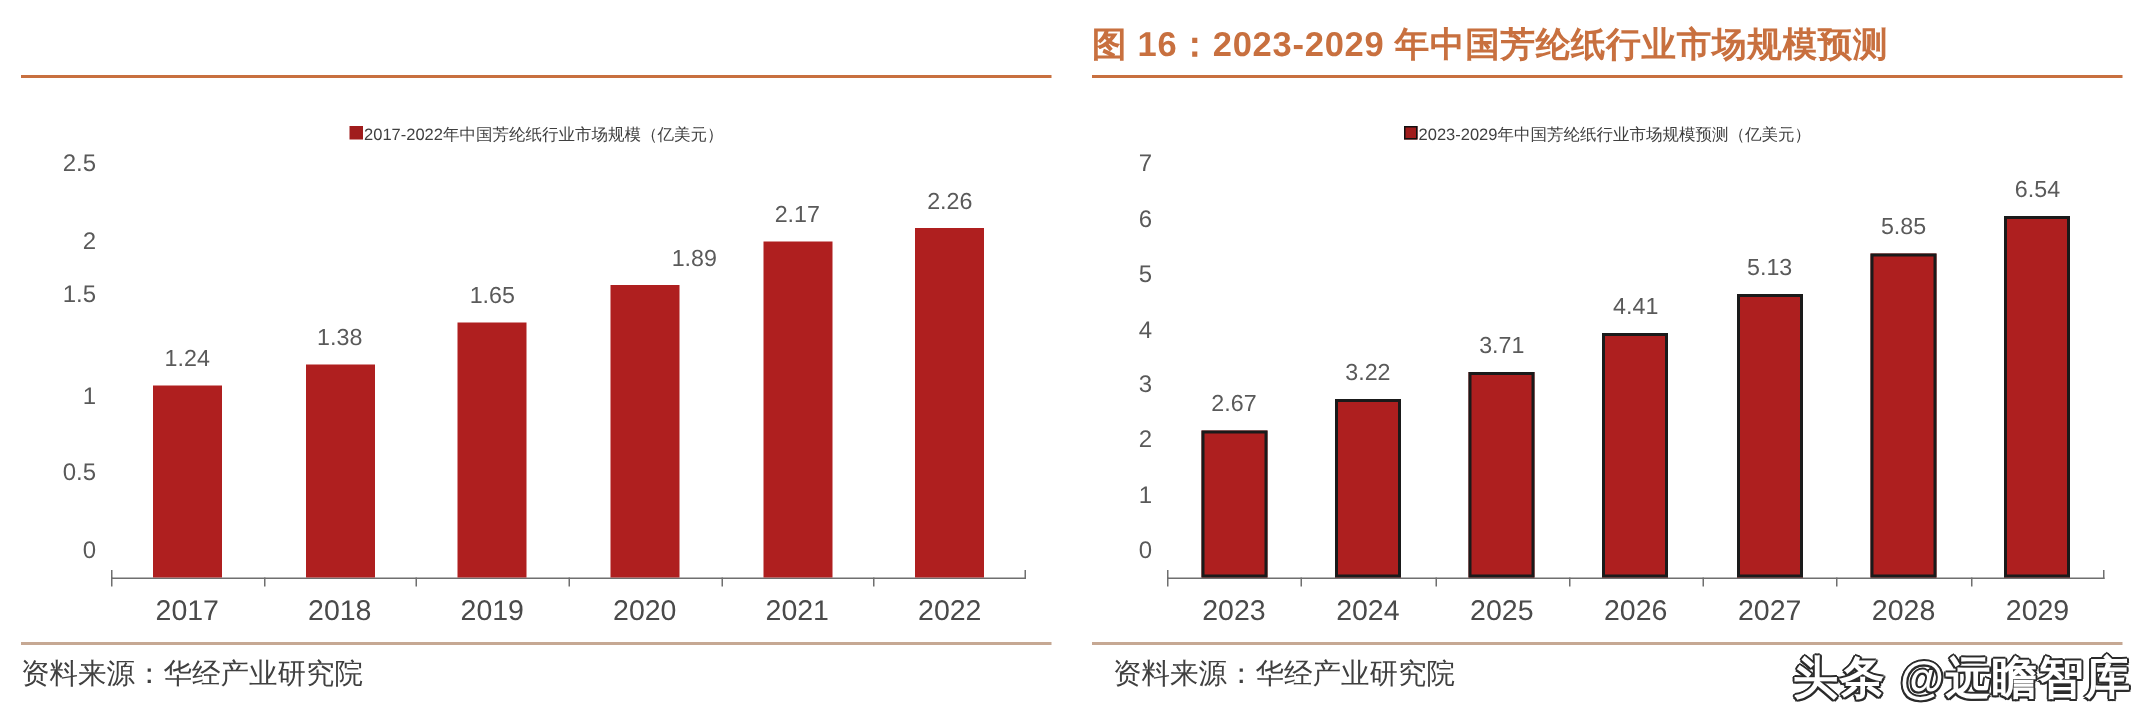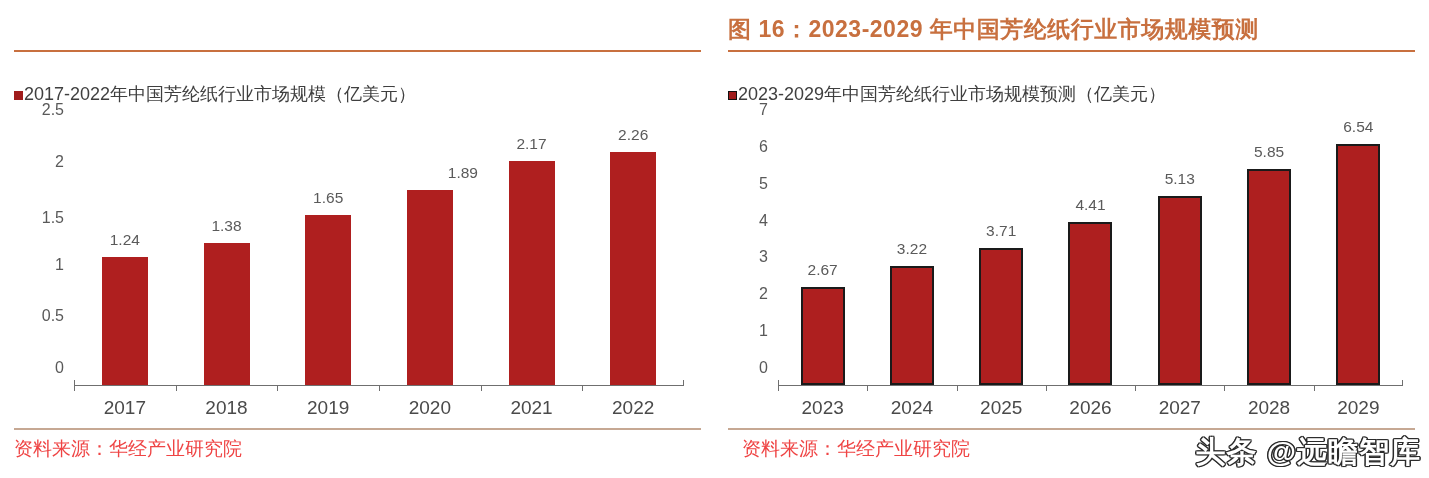--- a/index.html
+++ b/index.html
@@ -47,22 +47,22 @@
     height: 2px;
     background: #C8703F;
   }
 
   
   .legend {
     position: absolute;
     top: 82px;
     left: 0;
     width: 687px;
-    text-align: left;
-    font-size: 18px;
+    text-align: center;
+    font-size: 11px;
     color: #3f3f3f;
     white-space: nowrap;
   }
   .legend-swatch {
     display: inline-block;
     width: 9px;
     height: 9px;
     background: #A01C1C;
     vertical-align: baseline;
     margin-right: 1px;
@@ -172,21 +172,21 @@
     width: 687px;
     height: 2px;
     background: #C6A893;
   }
   .footer-src {
     position: absolute;
     left: 14px;
     top: 436px;
     font-family: Liberation Serif, serif;
     font-size: 19px;
-    color: #ef4444;
+    color: #404040;
     white-space: nowrap;
   }
 
   
   .watermark {
     position: absolute;
     right: 8px;
     top: 432px;
     font-size: 30px;
     font-weight: bold;
@@ -214,21 +214,21 @@
     </div>
 
     <div class="plot plot-left" id="plot-0">
       <div class="axis-line"></div>
       <div class="axis-cap left"></div>
       <div class="axis-cap right"></div>
       <div class="yticks" id="yticks-0">
           <div class="ytick" style="bottom: 0px;">0</div>
           <div class="ytick" style="bottom: 51.6px;">0.5</div>
           <div class="ytick" style="bottom: 103.2px;">1</div>
-          <div class="ytick" style="bottom: 150px;">1.5</div>
+          <div class="ytick" style="bottom: 171px;">1.5</div>
           <div class="ytick" style="bottom: 206.4px;">2</div>
           <div class="ytick" style="bottom: 258px;">2.5</div>
         </div>
       <div class="bars" id="bars-0">
           <div class="bar-slot">
             <div class="bar-value" style="bottom: 135.968px;">1.24</div>
             <div class="bar" style="height: 127.968px;"></div>
             <div class="tickmark"></div>
             <div class="xtick">2017</div>
           </div>

